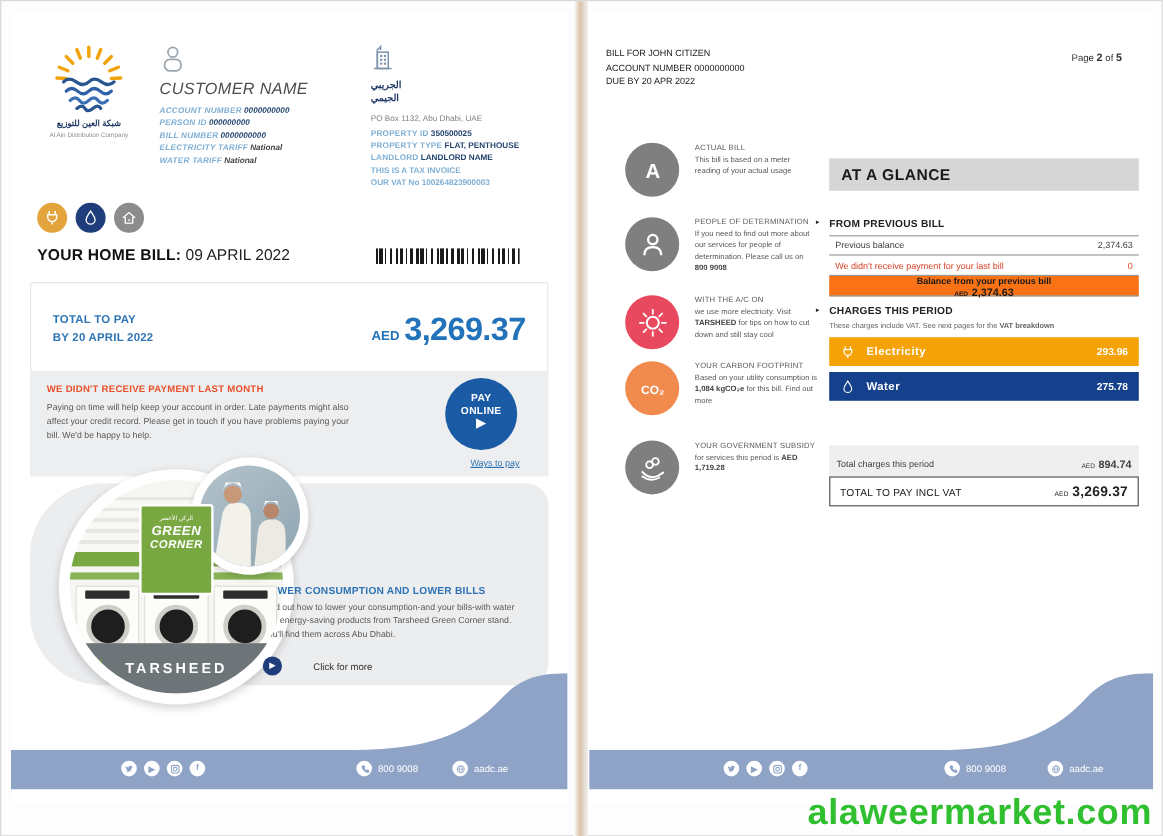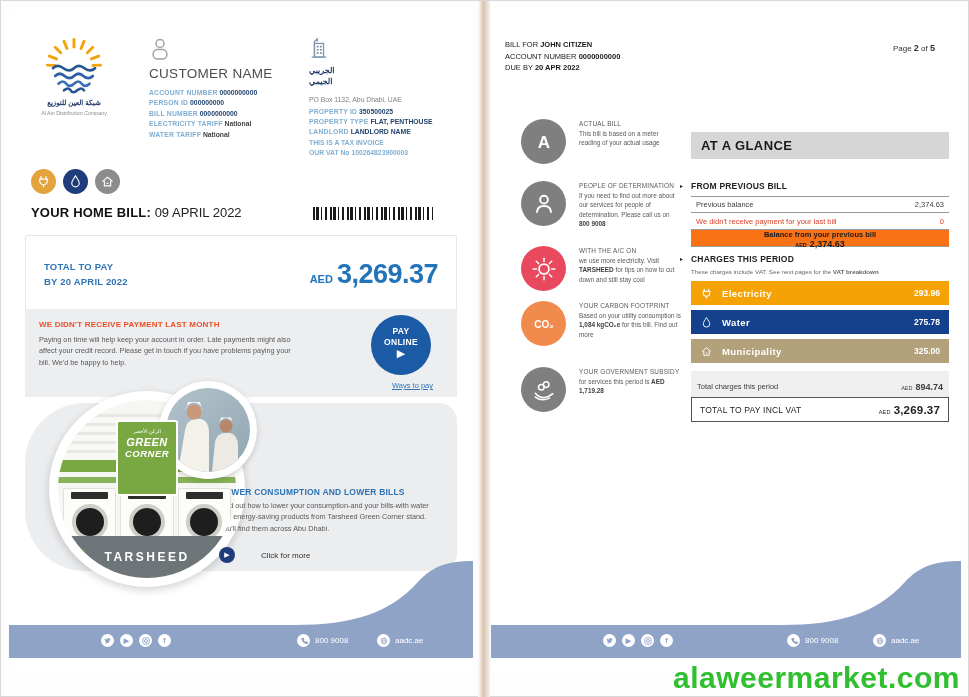--- a/index.html
+++ b/index.html
@@ -15,21 +15,21 @@
   .fold { position: absolute; left: 477px; top: 0; width: 12px; height: 697px;
     background: linear-gradient(90deg, #ffffff 0%, #d9c3ab 45%, #f1f1f1 100%); }
 
   
   .logo-svg { position: absolute; left: 34px; top: 26px; width: 62px; height: 62px; }
   .logo-ar { position: absolute; left: 8px; top: 90px; width: 114px; text-align: center;
     font-size: 7px; font-weight: bold; color: #1F3864; }
   .logo-en { position: absolute; left: 8px; top: 101px; width: 114px; text-align: center;
     font-size: 5.3px; color: #8c8c8c; }
 
-  .cust-col { position: absolute; left: 140px; top: 28px; width: 160px; }
+  .cust-col { position: absolute; left: 124px; top: 28px; width: 160px; font-style: italic; }
   .cust-icon { width: 22px; height: 24px; display: block; }
   .cust-title { font-size: 13.5px; color: #4d4d4d; letter-spacing: .3px; margin: 5px 0 7px; }
   .drow { font-size: 6.8px; line-height: 10.4px; white-space: nowrap; }
   .dlabel { color: #7FAFD4; font-weight: bold; letter-spacing: .2px; }
   .dval { color: #24456e; font-weight: bold; }
 
   .prop-col { position: absolute; left: 300px; top: 28px; width: 158px; }
   .bld-icon { width: 20px; height: 22px; display: block; }
   .prop-ar { font-size: 8px; font-weight: bold; color: #1F3864; line-height: 1.35; margin-top: 7px; }
   .prop-addr { font-size: 6.8px; color: #808080; margin-top: 8px; }
@@ -112,21 +112,21 @@
     display: flex; align-items: center; justify-content: center; font-size: 7px; font-weight: bold; cursor: pointer; }
   .sicon svg { width: 8px; height: 8px; }
   .fg-phone { position: absolute; left: 288px; top: 0; display: flex; align-items: center; gap: 5px; }
   .pr .fg-phone { left: 296px; }
   .fg-site { position: absolute; left: 368px; top: 0; display: flex; align-items: center; gap: 5px; }
   .pr .fg-site { left: 382px; }
   .fg-text { color: #fff; font-size: 8px; }
 
   
   .rp-header { position: absolute; left: 14px; top: 30px; font-size: 7.5px; color: #1a1a1a; line-height: 1.55; }
-  .rp-header b { font-weight: 700; }
+  .rp-header b { font-weight: 400; }
   .page-info { position: absolute; right: 26px; top: 34px; font-size: 8px; color: #333; }
   .page-info .num { font-weight: 800; font-size: 9px; }
 
   .info-item { position: absolute; left: 30px; }
   .icircle { width: 45px; height: 45px; border-radius: 50%; display: flex; align-items: center; justify-content: center; }
   .icircle svg { width: 26px; height: 26px; }
   .ic-gray { background: #7F7F7F; }
   .ic-red { background: #E9495E; }
   .ic-orange { background: #F08A4D; }
   .info-text { position: absolute; left: 88px; width: 102px; font-size: 6.4px; color: #595959; line-height: 1.5; }
@@ -507,27 +507,20 @@
           <span class="blabel">Electricity</span>
           <span class="bval">293.96</span>
         </div>
         <div class="g-bar bar-water">
           <svg viewBox="0 0 24 24">
               <path d="M12 3C9 8 6 11 6 14.5a6 6 0 0 0 12 0C18 11 15 8 12 3z" fill="none" stroke="#fff" stroke-width="1.8"></path>
             </svg>
           <span class="blabel">Water</span>
           <span class="bval">275.78</span>
         </div>
-        <div class="g-bar bar-muni">
-          <svg viewBox="0 0 24 24">
-              <path d="M4 12l8-7 8 7 M7 11v8h10v-8 M10.5 15h3" fill="none" stroke="#fff" stroke-width="1.8"></path>
-            </svg>
-          <span class="blabel">Municipality</span>
-          <span class="bval">325.00</span>
-        </div>
       </div>
 
       <div class="g-total">
         <span>Total charges this period</span>
         <span><span class="cur">AED</span><span class="amt">894.74</span></span>
       </div>
 
       <div class="g-paybox">
         <span>TOTAL TO PAY INCL VAT</span>
         <span><span class="cur">AED</span><span class="amt">3,269.37</span></span>

